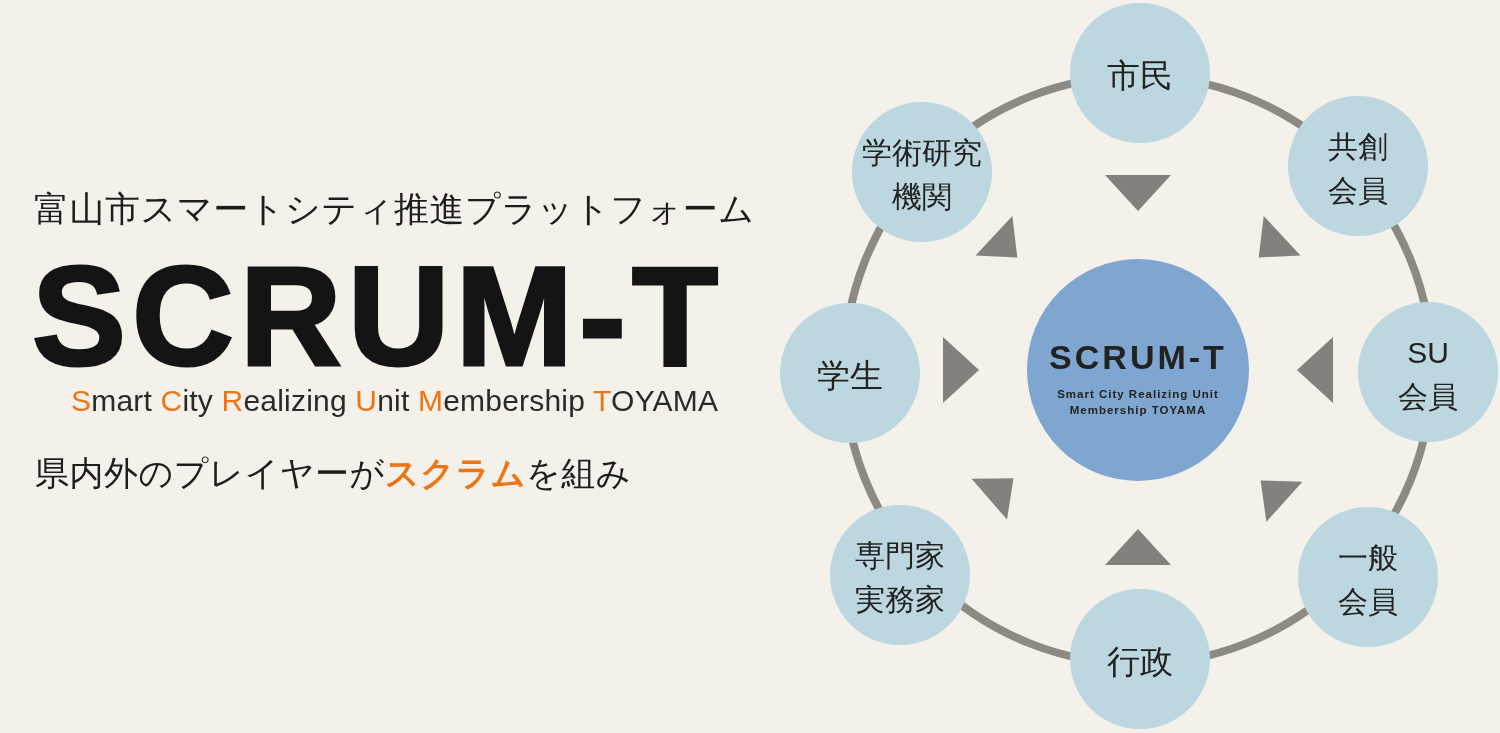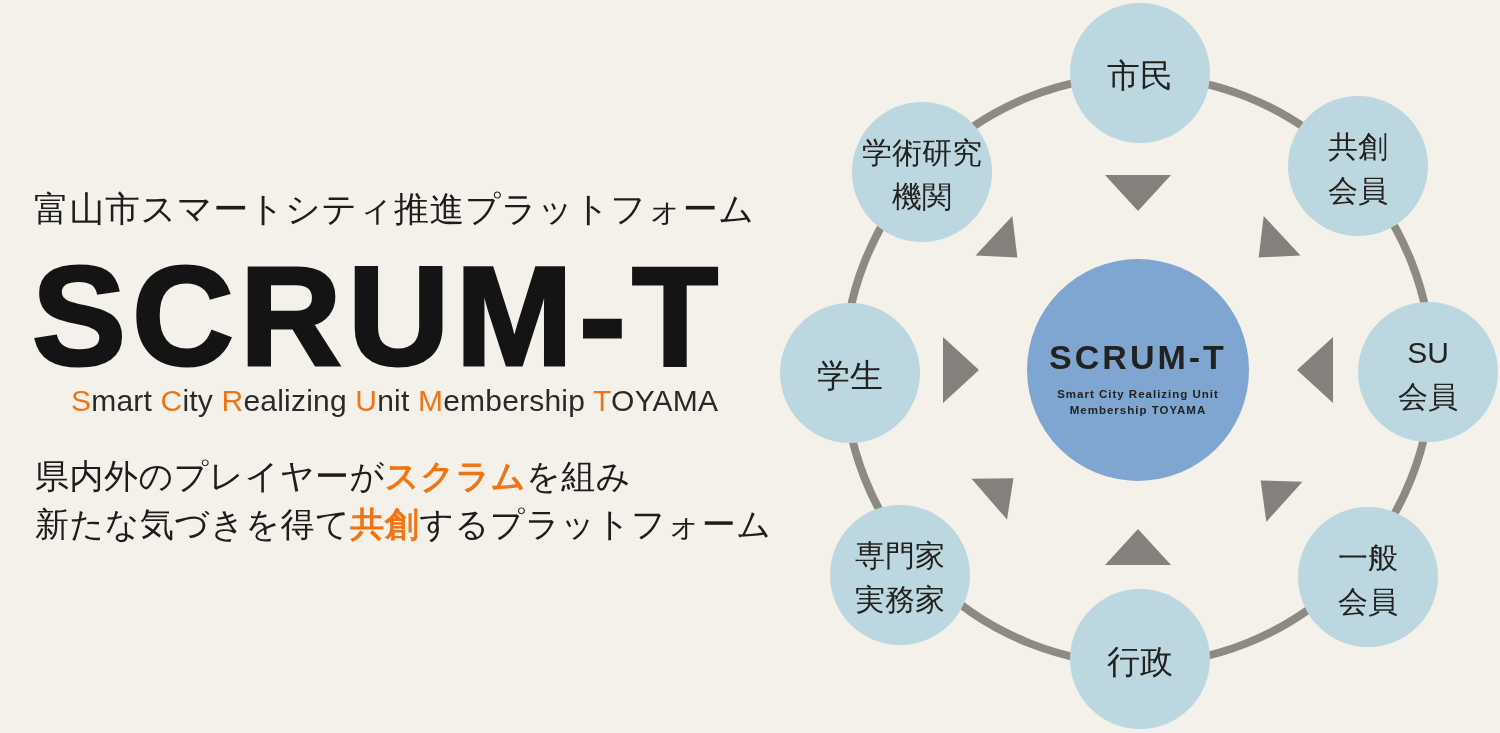--- a/index.html
+++ b/index.html
@@ -29,21 +29,21 @@
     position:absolute;left:-4px;top:246px;margin:0;
     font-size:141px;line-height:141px;font-weight:700;letter-spacing:6px;
     color:#141414;-webkit-text-stroke:3px #141414;white-space:nowrap;
   }
   .acronym{
     position:absolute;left:-1px;top:384px;margin:0;
     font-size:30px;font-weight:400;letter-spacing:.2px;
     color:#2a2a28;white-space:nowrap;padding-left:36px;
   }
   .acronym .hl{color:var(--accent-orange);}
-  .desc{position:absolute;left:-1px;top:452px;}
+  .desc{position:absolute;left:-1px;top:452px;font-family:Liberation Mono, monospace;}
   .desc p{
     margin:0;font-size:34px;line-height:48px;font-weight:500;
     letter-spacing:.5px;color:var(--text-dark);white-space:nowrap;
   }
   .desc .hl{color:var(--accent-orange);font-weight:700;}
   
   .diagram{position:absolute;left:0;top:0;width:1500px;height:733px;}
   .ring{fill:none;stroke:var(--ring-gray);stroke-width:8;}
   .node-circle{fill:var(--node-fill);}
   .center-circle{fill:var(--center-fill);}
@@ -61,21 +61,20 @@
 <body>
 
 <div class="page">
 
   <section class="intro">
     <h2 class="jp-title">富山市スマートシティ推進プラットフォーム</h2>
     <h1 class="logo">SCRUM-T</h1>
     <p class="acronym"><span class="hl">S</span><span>mart </span><span class="hl">C</span><span>ity </span><span class="hl">R</span><span>ealizing </span><span class="hl">U</span><span>nit </span><span class="hl">M</span><span>embership </span><span class="hl">T</span><span>OYAMA</span></p>
     <div class="desc">
       <p><span>県内外のプレイヤーが</span><span class="hl">スクラム</span><span>を組み</span></p>
-      <p><span>新たな気づきを得て</span><span class="hl">共創</span><span>するプラットフォーム</span></p>
     </div>
   </section>
 
   <svg class="diagram" viewBox="0 0 1500 733">
 
     <circle class="ring" cx="1138" cy="370" r="294"></circle>
 
     <path class="arrow" d="M -18 0 L 18 -33 L 18 33 Z" transform="translate(1138,370) rotate(-90) translate(177,0)"></path>
     <path class="arrow" d="M -18 0 L 18 -33 L 18 33 Z" transform="translate(1138,370) rotate(0) translate(177,0)"></path>
     <path class="arrow" d="M -18 0 L 18 -33 L 18 33 Z" transform="translate(1138,370) rotate(90) translate(177,0)"></path>

